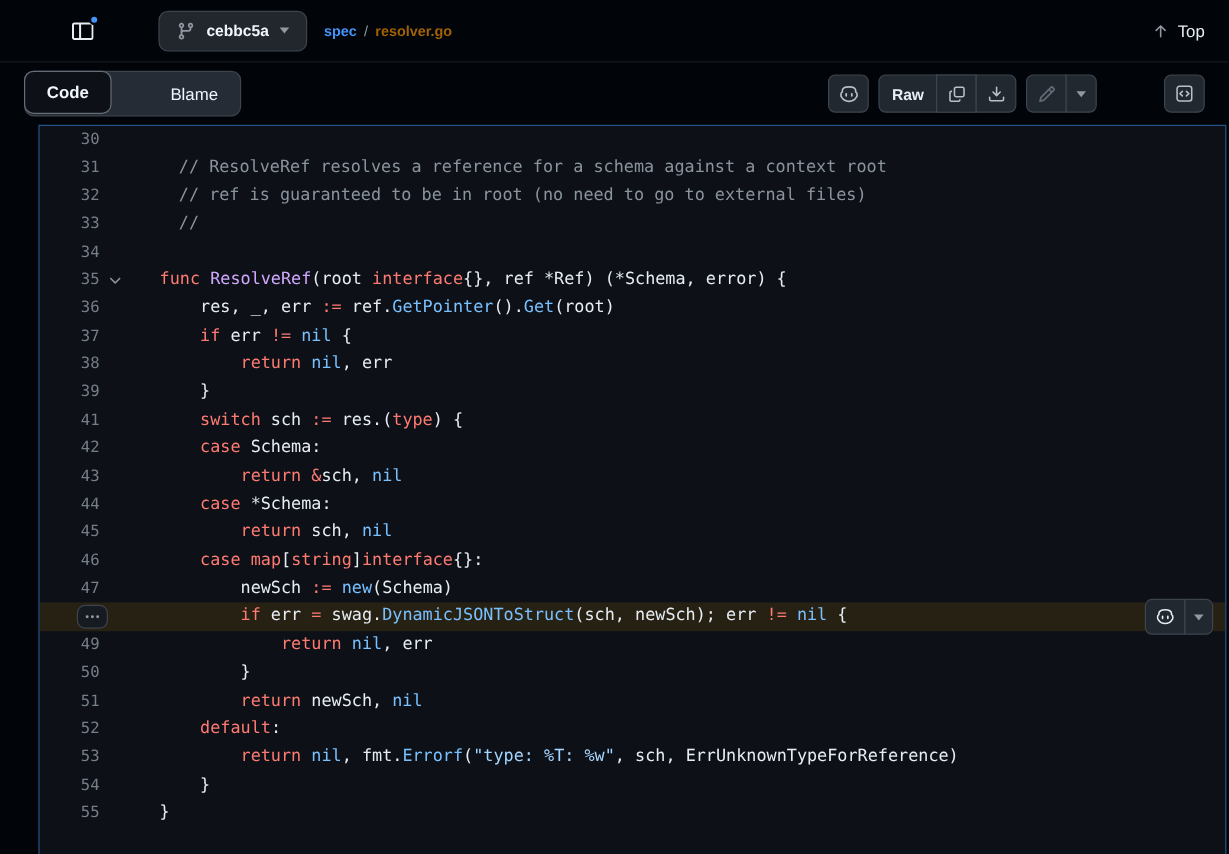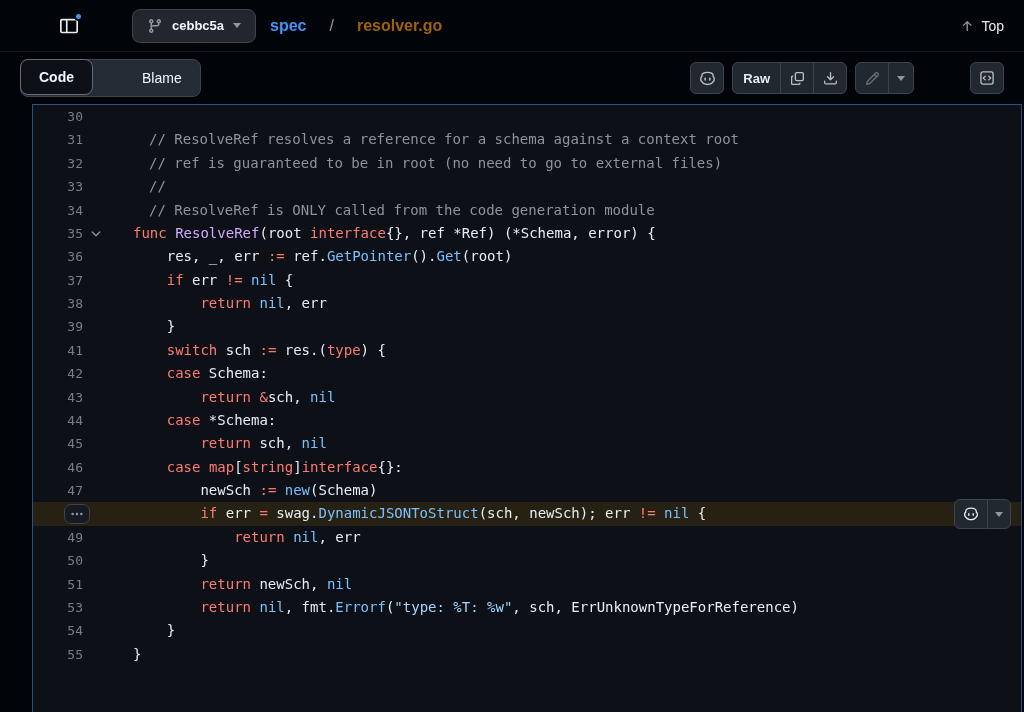--- a/index.html
+++ b/index.html
@@ -38,21 +38,21 @@
     background:#22272e; border:1px solid var(--border-muted, #3d444d);
     border-radius:8px;
     color:#f0f6fc; font-weight:700; font-size:13px;
   }
   .branch-btn .octicon { color:#9198a1; }
   .caret {
     display:inline-block; width:0; height:0;
     border-left:4px solid transparent; border-right:4px solid transparent;
     border-top:5px solid #9198a1;
   }
-  .breadcrumb { font-size:16px; display:flex; align-items:center;gap:17px; }
+  .breadcrumb { font-size:12px; display:flex; align-items:center; }
   .breadcrumb .dir { color: var(--accent-blue, #4493f8); font-weight:600; text-decoration:none; cursor:pointer; }
   .breadcrumb .sep { color:#9198a1; margin:0 6px; font-weight:400; }
   .breadcrumb .file { color:#a16207; font-weight:700; }
   .top-link {
     margin-left:auto;
     display:flex; align-items:center; gap:7px;
     color:#e6edf3; font-size:14px;
   }
   .top-link .octicon { color:#9198a1; }
 
@@ -285,21 +285,20 @@
         <span class="code-text"><span class="tok-c">// ref is guaranteed to be in root (no need to go to external files)</span></span>
       </div>
       <div class="code-row">
         <span class="ln">33</span>
         <span class="fold"></span>
         <span class="code-text"><span class="tok-c">//</span></span>
       </div>
       <div class="code-row">
         <span class="ln">34</span>
         <span class="fold"></span>
-        <span class="code-text"><span class="tok-c">// ResolveRef is ONLY called from the code generation module</span></span>
       </div>
       <div class="code-row">
         <span class="ln">35</span>
         <span class="fold">
           <svg viewBox="0 0 16 16" fill="currentColor">
             <path d="M12.78 5.22a.749.749 0 0 1 0 1.06l-4.25 4.25a.749.749 0 0 1-1.06 0L3.22 6.28a.749.749 0 1 1 1.06-1.06L8 8.939l3.72-3.719a.749.749 0 0 1 1.06 0Z"></path>
           </svg>
         </span>
         <span class="code-text"><span class="tok-k">func</span><span class="tok-p"> </span><span class="tok-f">ResolveRef</span><span class="tok-p">(root </span><span class="tok-k">interface</span><span class="tok-p">{}, ref *Ref) (*Schema, error) {</span></span>
       </div>
@@ -393,20 +392,25 @@
         <span class="ln">50</span>
         <span class="fold"></span>
         <span class="code-text">        <span class="tok-p">}</span></span>
       </div>
       <div class="code-row">
         <span class="ln">51</span>
         <span class="fold"></span>
         <span class="code-text">        <span class="tok-k">return</span><span class="tok-p"> newSch, </span><span class="tok-b">nil</span></span>
       </div>
       <div class="code-row">
+        <span class="ln">52</span>
+        <span class="fold"></span>
+        <span class="code-text">    <span class="tok-k">default</span><span class="tok-p">:</span></span>
+      </div>
+      <div class="code-row">
         <span class="ln">53</span>
         <span class="fold"></span>
         <span class="code-text">        <span class="tok-k">return</span><span class="tok-p"> </span><span class="tok-b">nil</span><span class="tok-p">, fmt.</span><span class="tok-b">Errorf</span><span class="tok-p">(</span><span class="tok-s">"type: %T: %w"</span><span class="tok-p">, sch, ErrUnknownTypeForReference)</span></span>
       </div>
       <div class="code-row">
         <span class="ln">54</span>
         <span class="fold"></span>
         <span class="code-text">    <span class="tok-p">}</span></span>
       </div>
       <div class="code-row">

